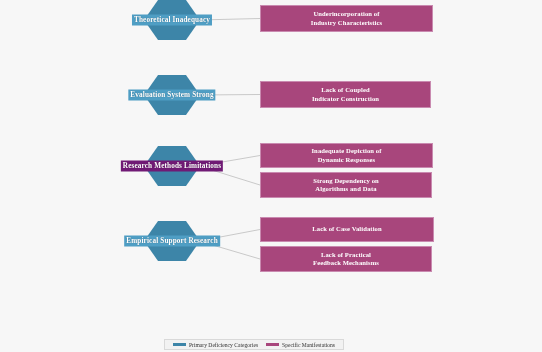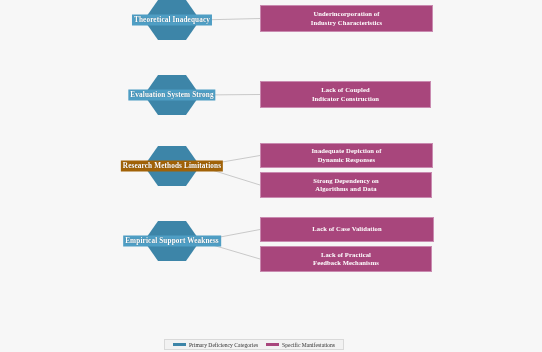--- a/index.html
+++ b/index.html
@@ -85,23 +85,23 @@
       <line x1="199" y1="241" x2="260" y2="229.5" stroke="#c9c9c9" stroke-width="1"></line>
       <line x1="199" y1="241" x2="260" y2="259" stroke="#c9c9c9" stroke-width="1"></line>
     </svg>
 
   <div id="nodes">
       <div class="hex" style="left: 144px; top: 0px; background: rgb(61, 133, 168);"></div>
       <div class="hexlabel" style="left: 172px; top: 20px; background: rgb(79, 158, 196);">Theoretical Inadequacy</div>
       <div class="hex" style="left: 144px; top: 75px; background: rgb(61, 133, 168);"></div>
       <div class="hexlabel" style="left: 172px; top: 95px; background: rgb(79, 158, 196);">Evaluation System Strong</div>
       <div class="hex" style="left: 144px; top: 146px; background: rgb(61, 133, 168);"></div>
-      <div class="hexlabel" style="left: 172px; top: 166px; background: #a16207;">Research Methods Limitations</div>
+      <div class="hexlabel" style="left: 172px; top: 166px; background: #701a75;">Research Methods Limitations</div>
       <div class="hex" style="left: 144px; top: 221px; background: rgb(61, 133, 168);"></div>
-      <div class="hexlabel" style="left: 172px; top: 241px; background: rgb(79, 158, 196);">Empirical Support Weakness</div>
+      <div class="hexlabel" style="left: 172px; top: 241px; background: rgb(79, 158, 196);">Empirical Support Research</div>
     </div>
   <div id="boxes">
       <div class="box" style="left: 260px; top: 5px; width: 173px; height: 27px; background: rgb(168, 70, 124); border-color: rgb(201, 138, 176);">
         <div>
           <span>Underincorporation of</span>
           <span>Industry Characteristics</span>
         </div>
       </div>
       <div class="box" style="left: 260px; top: 81px; width: 171px; height: 27px; background: rgb(168, 70, 124); border-color: rgb(201, 138, 176);">
         <div>

